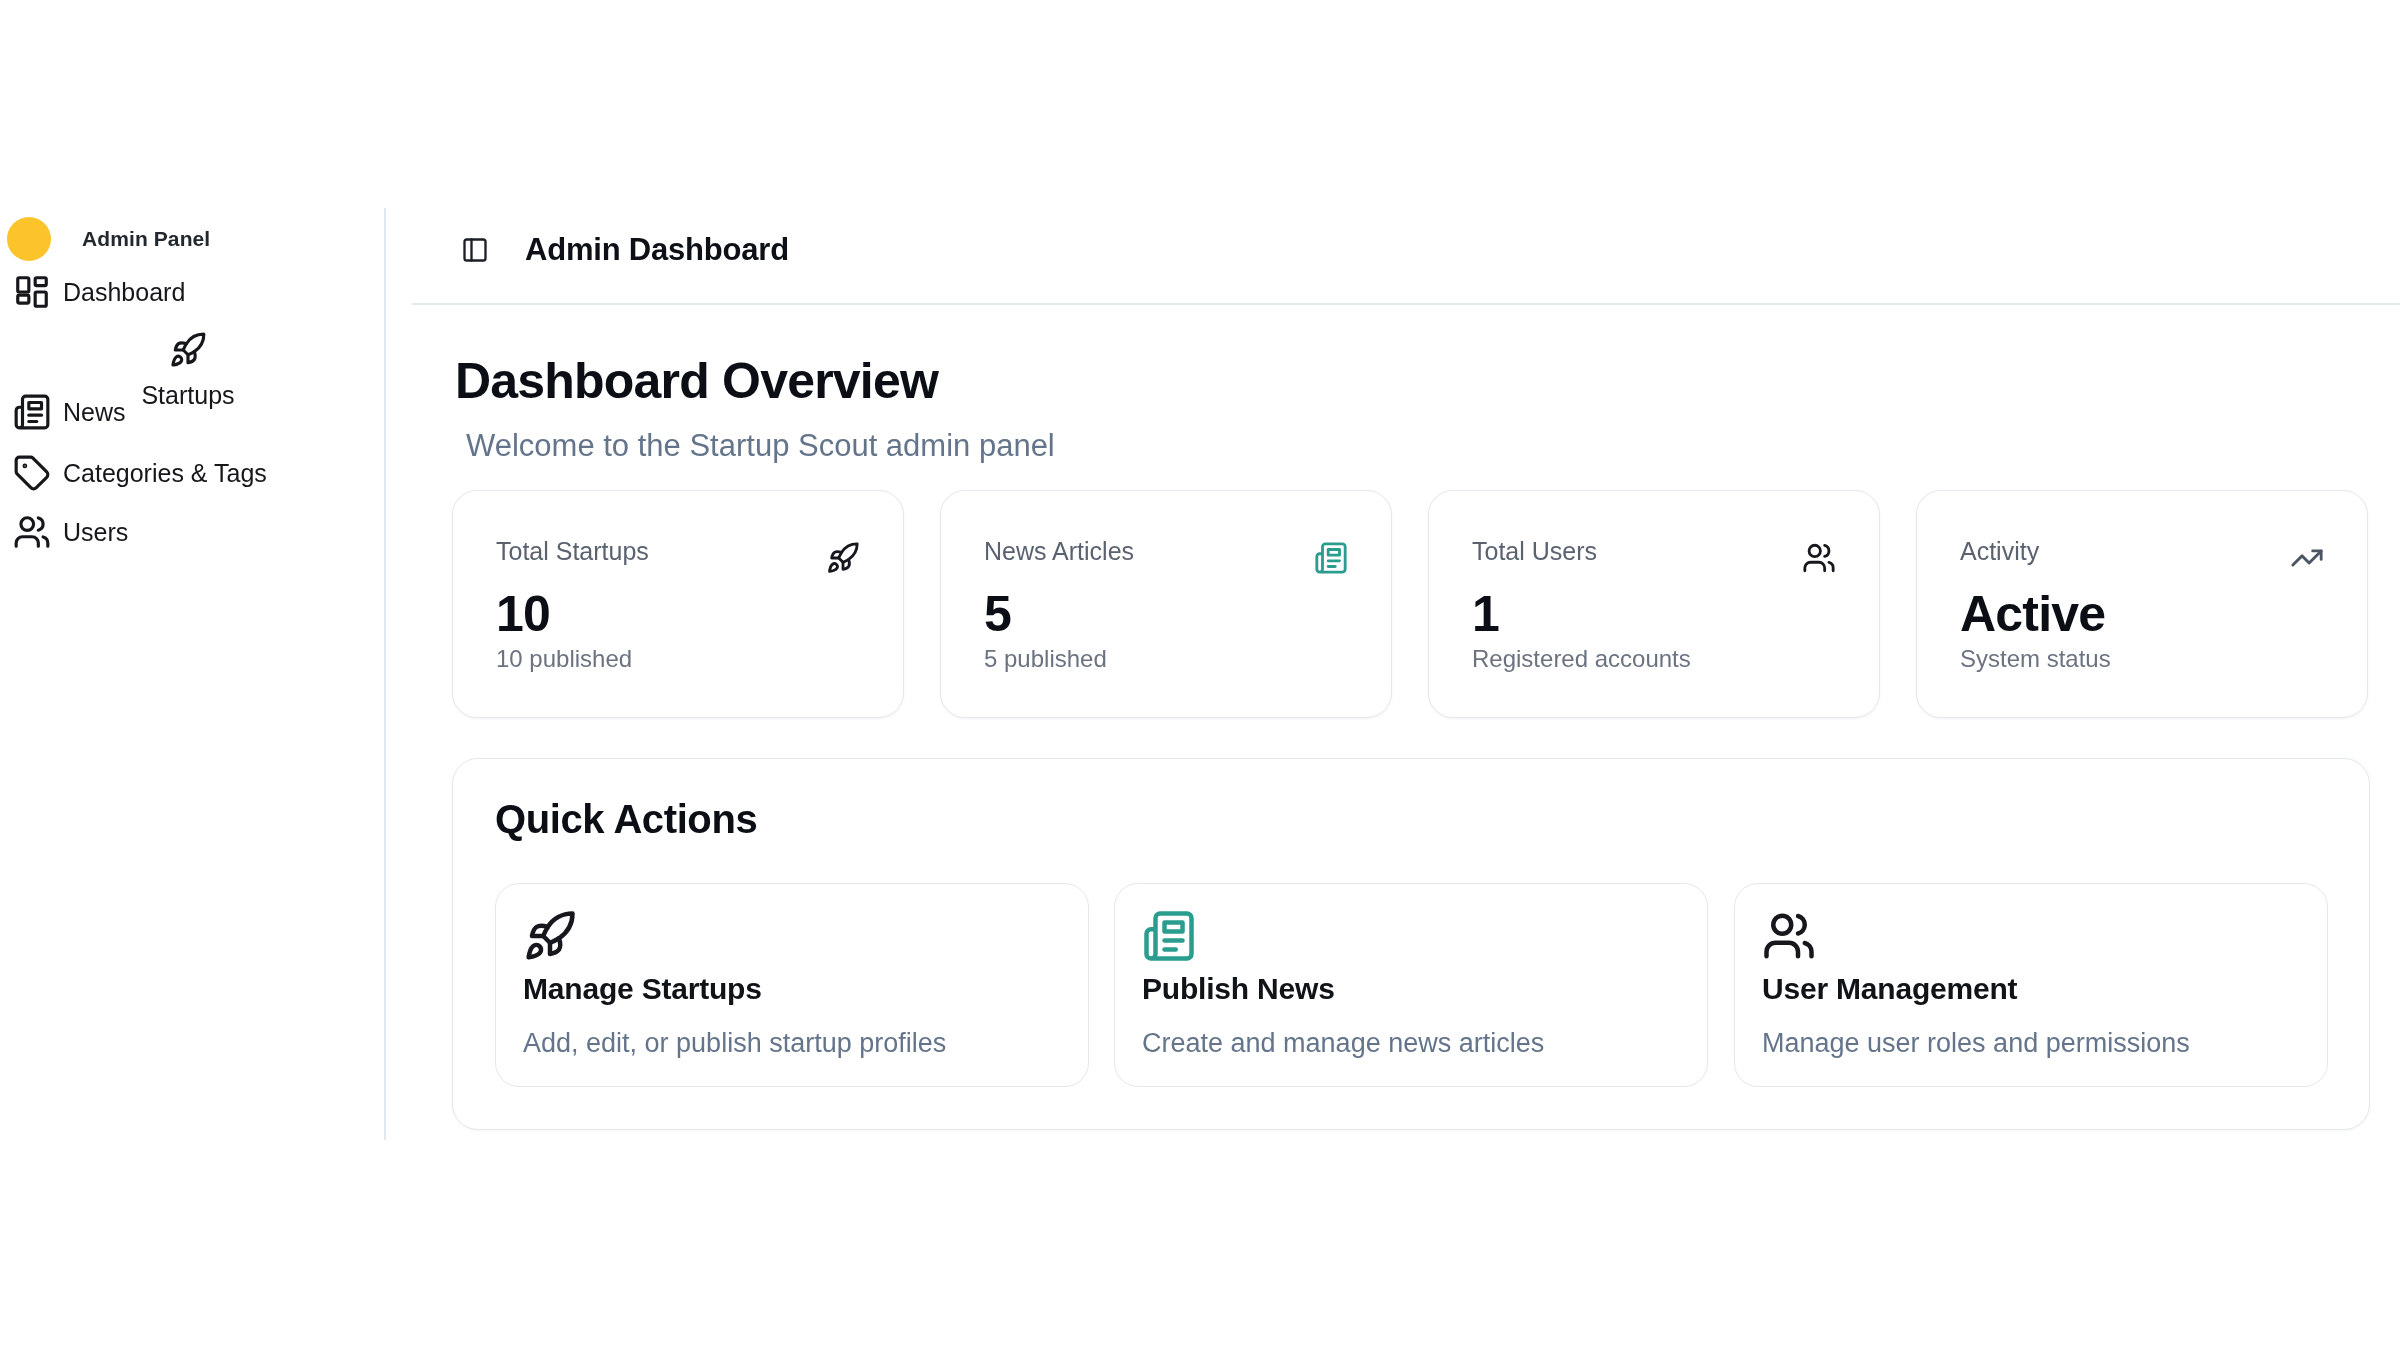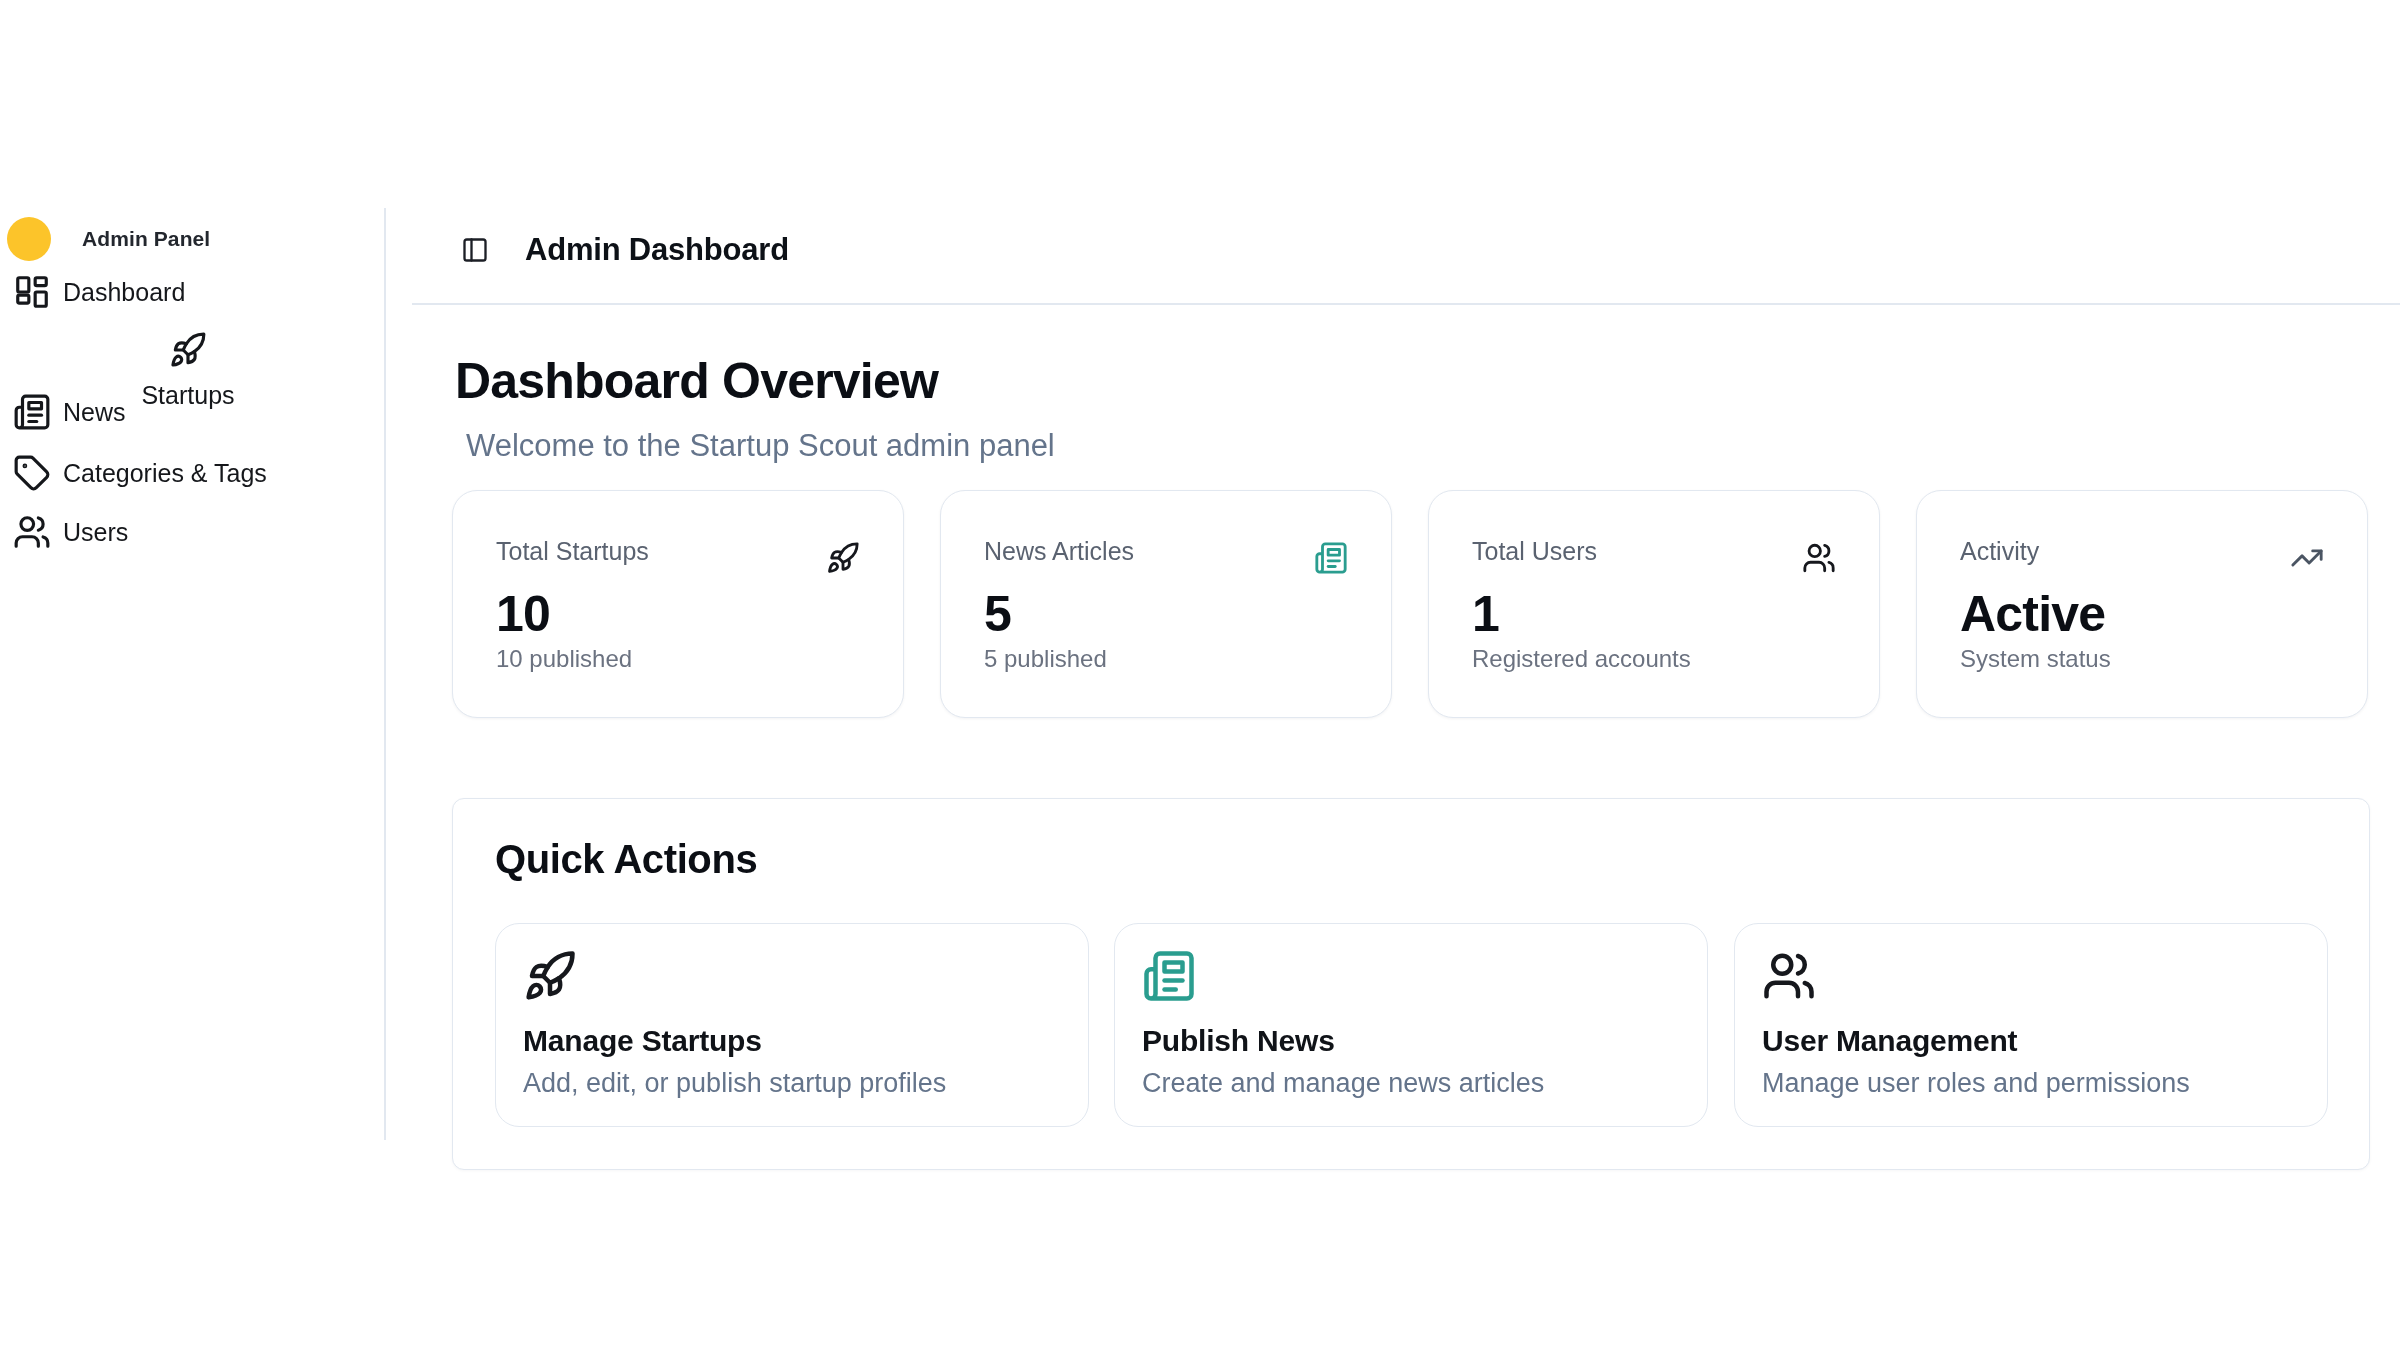--- a/index.html
+++ b/index.html
@@ -40,28 +40,28 @@
     border:1.5px solid #e2e8f0;border-radius:25px;box-shadow:0 1px 3px rgba(16,24,40,.05);}
   .stat-card.c1{left:452px;} .stat-card.c2{left:940px;} .stat-card.c3{left:1428px;} .stat-card.c4{left:1916px;}
   .stat-label{position:absolute;left:43px;top:46px;font-size:25px;color:#5a6270;}
   .stat-icon{position:absolute;right:43px;top:50px;width:34px;height:34px;}
   .stat-icon svg{width:34px;height:34px;display:block;}
   .stat-value{position:absolute;left:43px;top:94px;font-size:50px;font-weight:700;color:#0b0e14;letter-spacing:-.8px;}
   .stat-sub{position:absolute;left:43px;top:154px;font-size:24px;color:#6b7280;}
 
   
   .quick-panel{position:absolute;left:452px;top:758px;width:1916px;height:370px;background:#fff;
-    border:1.5px solid #e2e8f0;border-radius:12px;box-shadow:0 1px 3px rgba(16,24,40,.04);margin-top:40px;}
+    border:1.5px solid #e2e8f0;border-radius:26px;box-shadow:0 1px 3px rgba(16,24,40,.04);}
   .quick-title{position:absolute;left:42px;top:38px;margin:0;font-size:40px;font-weight:700;color:#0b0e14;letter-spacing:-.4px;}
   .action-card{position:absolute;top:124px;width:592px;height:202px;background:#fff;
     border:1.5px solid #e2e8f0;border-radius:24px;cursor:pointer;}
   .action-card.a1{left:42px;} .action-card.a2{left:661px;} .action-card.a3{left:1281px;}
   .action-icon{position:absolute;left:27px;top:25px;width:54px;height:54px;}
   .action-icon svg{width:54px;height:54px;display:block;}
-  .action-title{position:absolute;left:27px;top:100px;font-size:30px;font-weight:700;color:#101318;letter-spacing:-.2px;}
+  .action-title{position:absolute;left:27px;top:88px;font-size:30px;font-weight:700;color:#101318;letter-spacing:-.2px;}
   .action-desc{position:absolute;left:27px;top:144px;font-size:27px;color:#64748b;}
 </style>
 </head>
 <body>
 
 <div class="canvas">
 
   <div class="sidebar-rail"></div>
 
   <div class="brand">

